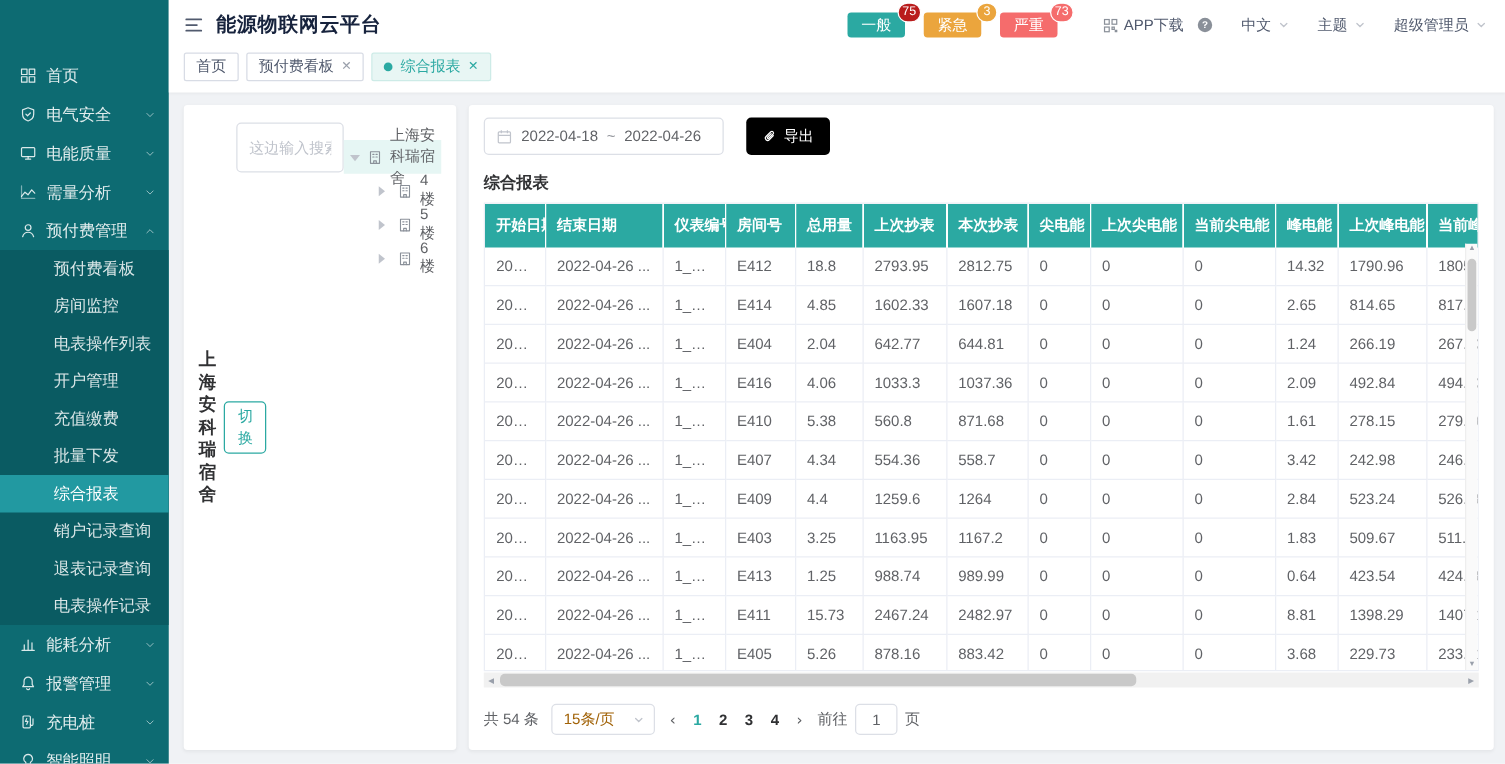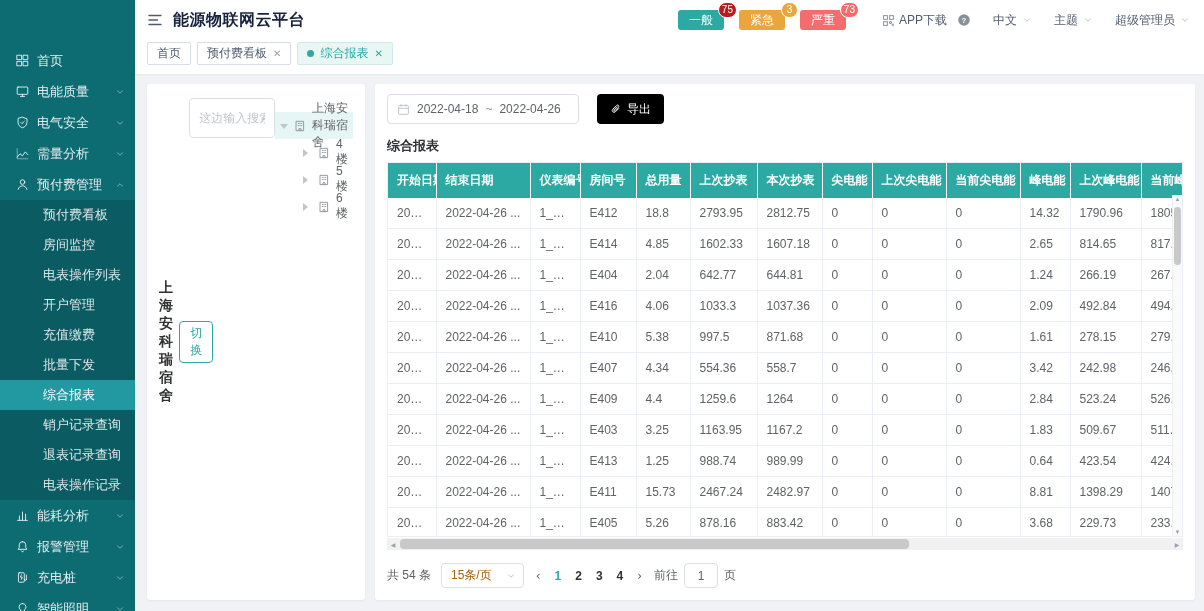--- a/index.html
+++ b/index.html
@@ -133,39 +133,39 @@
               <rect x="9.1" y="1.5" width="5.4" height="5.4"></rect>
               <rect x="1.5" y="9.1" width="5.4" height="5.4"></rect>
               <rect x="9.1" y="9.1" width="5.4" height="5.4"></rect>
             </svg>
           </span>
           <span class="side-label">首页</span>
         </div>
         <div class="side-item">
           <span class="side-icon">
             <svg viewBox="0 0 16 16" fill="none" stroke="currentColor" stroke-width="1.2" stroke-linecap="round" stroke-linejoin="round">
+              <path d="M8 1.5l5.5 2v4.2c0 3.4-2.4 5.9-5.5 6.8-3.1-.9-5.5-3.4-5.5-6.8V3.5z"></path>
+              <path d="M5.8 7.8l1.6 1.6 2.8-2.8"></path>
+            </svg>
+          </span>
+          <span class="side-label">电气安全</span>
+          <span class="side-caret">
+            <svg viewBox="0 0 16 16" fill="none" stroke="currentColor" stroke-width="1.2" stroke-linecap="round" stroke-linejoin="round">
+              <path d="M4 6l4 4 4-4"></path>
+            </svg>
+          </span>
+        </div>
+        <div class="side-item">
+          <span class="side-icon">
+            <svg viewBox="0 0 16 16" fill="none" stroke="currentColor" stroke-width="1.2" stroke-linecap="round" stroke-linejoin="round">
               <rect x="1.5" y="2.5" width="13" height="9" rx="1"></rect>
               <path d="M5.5 14h5M8 11.5V14"></path>
             </svg>
           </span>
           <span class="side-label">电能质量</span>
-          <span class="side-caret">
-            <svg viewBox="0 0 16 16" fill="none" stroke="currentColor" stroke-width="1.2" stroke-linecap="round" stroke-linejoin="round">
-              <path d="M4 6l4 4 4-4"></path>
-            </svg>
-          </span>
-        </div>
-        <div class="side-item">
-          <span class="side-icon">
-            <svg viewBox="0 0 16 16" fill="none" stroke="currentColor" stroke-width="1.2" stroke-linecap="round" stroke-linejoin="round">
-              <path d="M8 1.5l5.5 2v4.2c0 3.4-2.4 5.9-5.5 6.8-3.1-.9-5.5-3.4-5.5-6.8V3.5z"></path>
-              <path d="M5.8 7.8l1.6 1.6 2.8-2.8"></path>
-            </svg>
-          </span>
-          <span class="side-label">电气安全</span>
           <span class="side-caret">
             <svg viewBox="0 0 16 16" fill="none" stroke="currentColor" stroke-width="1.2" stroke-linecap="round" stroke-linejoin="round">
               <path d="M4 6l4 4 4-4"></path>
             </svg>
           </span>
         </div>
         <div class="side-item">
           <span class="side-icon">
             <svg viewBox="0 0 16 16" fill="none" stroke="currentColor" stroke-width="1.2" stroke-linecap="round" stroke-linejoin="round">
               <path d="M1.5 12.5l3.4-4.2 3 2.6 3.6-4.9 3 3.3"></path>
@@ -508,21 +508,21 @@
                   <td>2.09</td>
                   <td>492.84</td>
                   <td>494.93</td>
                 </tr>
                 <tr>
                   <td>2022-0...</td>
                   <td>2022-04-26 ...</td>
                   <td>1_190</td>
                   <td>E410</td>
                   <td>5.38</td>
-                  <td>997.5</td>
+                  <td>560.8</td>
                   <td>871.68</td>
                   <td>0</td>
                   <td>0</td>
                   <td>0</td>
                   <td>1.61</td>
                   <td>278.15</td>
                   <td>279.76</td>
                 </tr>
                 <tr>
                   <td>2022-0...</td>

